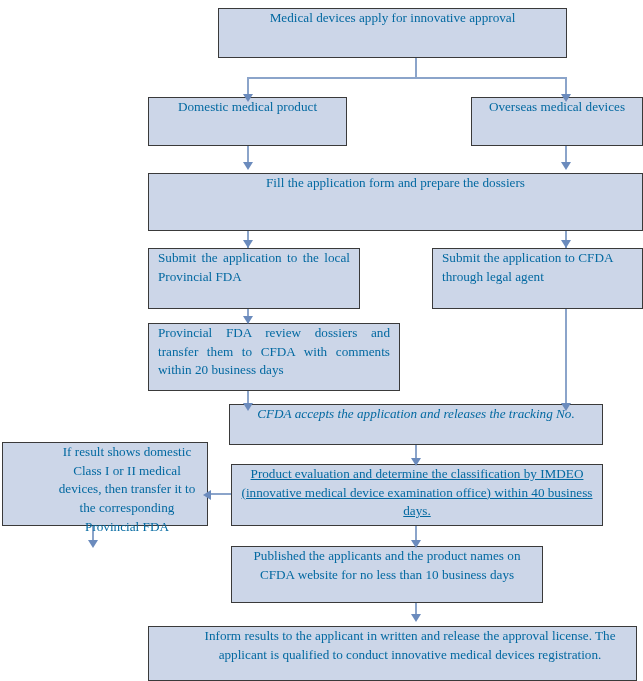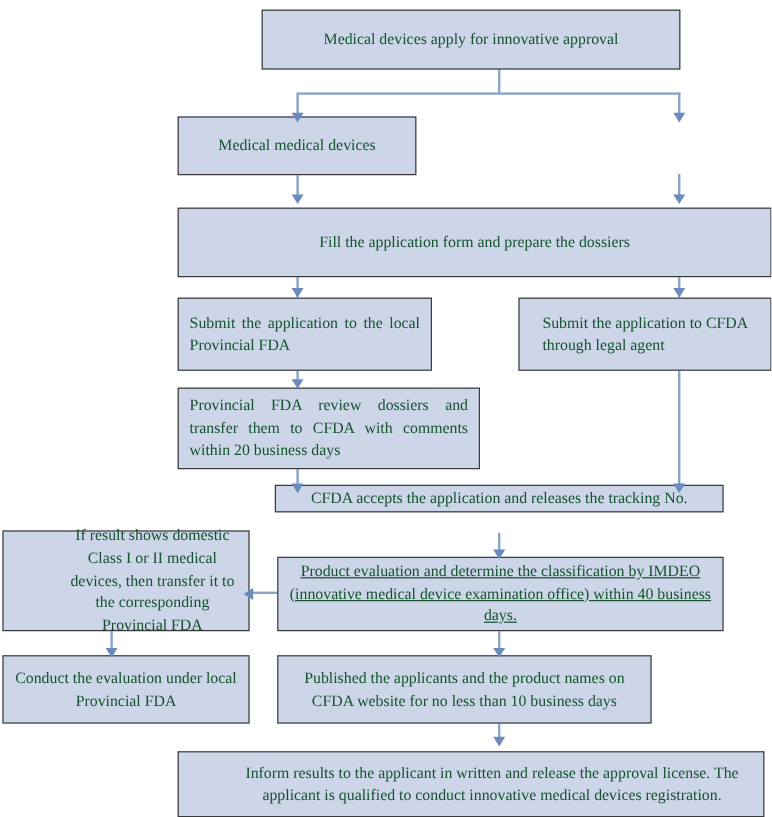--- a/index.html
+++ b/index.html
@@ -14,34 +14,33 @@
     background: #ffffff;
     font-family: "Liberation Serif", "DejaVu Serif", serif;
     overflow: hidden;
   }
   .node {
     position: absolute;
     background: #ccd6e8;
     border: 1.5px solid #3a3a3a;
     box-sizing: border-box;
     display: flex;
-    align-items: center;
-    color: #14532d;
+    color: #0369a1;
     font-size: 13.2px;
     line-height: 1.42;
     z-index: 2;
   }
   .node .txt {
     width: 100%;
     padding: 0 9px;
     box-sizing: border-box;
   }
   .center .txt { text-align: center; }
   .justify .txt { text-align: justify; text-align-last: left; }
-  .left .txt { text-align: left; margin-left: 10px; }
+  .left .txt { text-align: left; }
 
   
   .vline {
     position: absolute;
     width: 2px;
     background: #8ba4ca;
     z-index: 1;
   }
   .hline {
     position: absolute;
@@ -114,55 +113,55 @@
   <div class="arrow-down" style="left:411px; top:540px;"></div>
 
   <div class="vline" style="left:415px; top:602px; height:18px;"></div>
   <div class="arrow-down" style="left:411px; top:614px;"></div>
 
   <div class="node center" style="left:218px; top:8px; width:349px; height:50px;">
     <span class="txt">Medical devices apply for innovative approval</span>
   </div>
 
   <div class="node center" style="left:148px; top:97px; width:199px; height:49px;">
-    <span class="txt">Medical medical devices</span>
+    <span class="txt">Domestic medical product</span>
   </div>
 
+  <div class="node center" style="left:471px; top:97px; width:172px; height:49px;">
+    <span class="txt">Overseas medical devices</span>
+  </div>
 
   <div class="node center" style="left:148px; top:173px; width:495px; height:58px;">
     <span class="txt">Fill the application form and prepare the dossiers</span>
   </div>
 
   <div class="node justify" style="left:148px; top:248px; width:212px; height:61px;">
     <span class="txt">Submit the application to the local Provincial FDA</span>
   </div>
 
   <div class="node left" style="left:432px; top:248px; width:211px; height:61px;">
     <span class="txt">Submit the application to CFDA through legal agent</span>
   </div>
 
   <div class="node justify" style="left:148px; top:323px; width:252px; height:68px;">
     <span class="txt">Provincial FDA review dossiers and transfer them to CFDA with comments within 20 business days</span>
   </div>
 
-  <div class="node center" style="left:229px; top:404px; width:374px; height:23px;">
+  <div class="node center" style="left:229px; top:404px; width:374px; height:41px;font-style:italic;">
     <span class="txt">CFDA accepts the application and releases the tracking No.</span>
   </div>
 
   <div class="node center" style="left:2px; top:442px; width:206px; height:84px;padding-left:44px;">
     <span class="txt">If result shows domestic Class I or II medical devices, then transfer it to the corresponding Provincial FDA</span>
   </div>
 
   <div class="node center" style="left:231px; top:464px; width:372px; height:62px;text-decoration:underline;">
     <span class="txt">Product evaluation and determine the classification by IMDEO (innovative medical  device examination office) within 40 business days.</span>
   </div>
 
-  <div class="node center" style="left:2px; top:546px; width:206px; height:57px;">
-    <span class="txt">Conduct the evaluation under local Provincial FDA</span>
-  </div>
 
   <div class="node center" style="left:231px; top:546px; width:312px; height:57px;">
     <span class="txt">Published the applicants and the product names on CFDA website for no less than 10 business days</span>
   </div>
 
   <div class="node center" style="left:148px; top:626px; width:489px; height:55px;padding-left:35px;">
     <span class="txt">Inform results to the applicant in written and release the approval license. The applicant is qualified to conduct innovative medical devices registration.</span>
   </div>
 
 </div>

